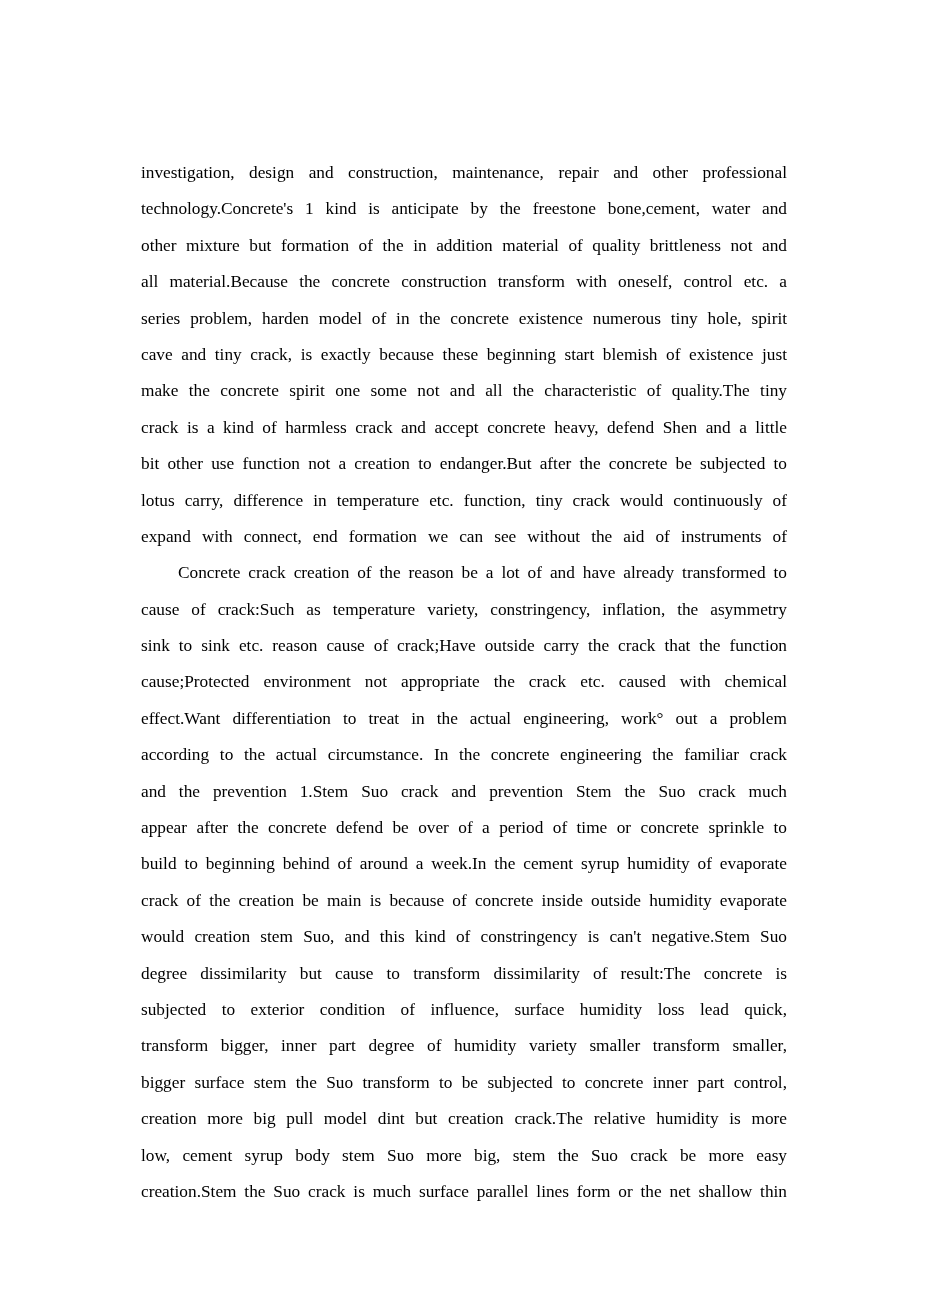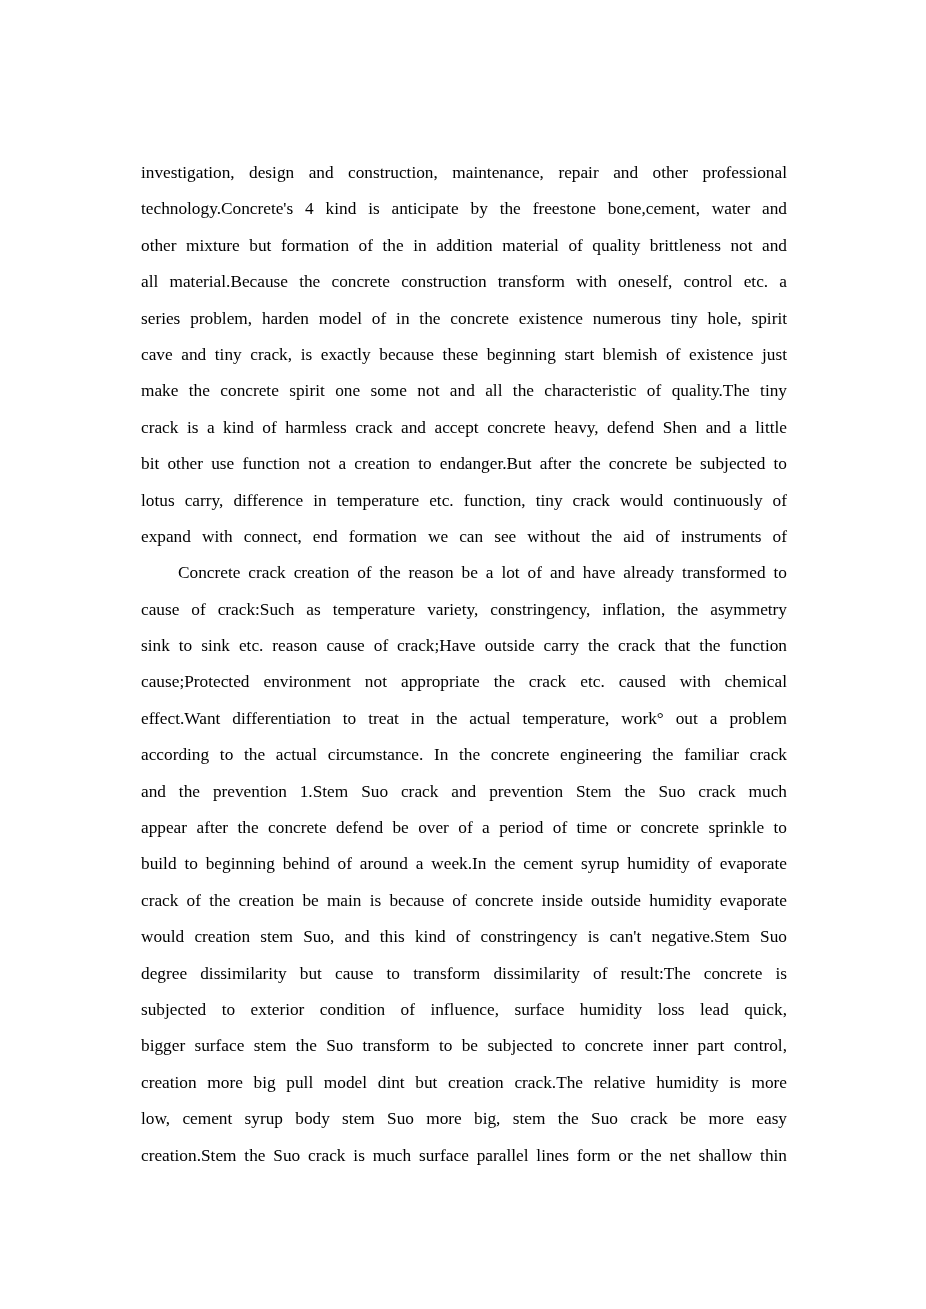--- a/index.html
+++ b/index.html
@@ -47,44 +47,45 @@
     padding-left: 37px;
   }
 </style>
 </head>
 <body>
 
 <div class="page">
   <div class="content">
     <div>
       <span class="line">investigation, design and construction, maintenance, repair and other professional</span>
-      <span class="line">technology.Concrete's 4 kind is anticipate by the freestone bone,cement, water and</span>
+      <span class="line">technology.Concrete's 1 kind is anticipate by the freestone bone,cement, water and</span>
       <span class="line">other mixture but formation of the in addition material of quality brittleness not and</span>
       <span class="line">all material.Because the concrete construction transform with oneself, control etc. a</span>
       <span class="line">series problem, harden model of in the concrete existence numerous tiny hole, spirit</span>
       <span class="line">cave and tiny crack, is exactly because these beginning start blemish of existence just</span>
       <span class="line">make the concrete spirit one some not and all the characteristic of quality.The tiny</span>
       <span class="line">crack is a kind of harmless crack and accept concrete heavy, defend Shen and a little</span>
       <span class="line">bit other use function not a creation to endanger.But after the concrete be subjected to</span>
       <span class="line">lotus carry, difference in temperature etc. function, tiny crack would continuously of</span>
       <span class="line">expand with connect, end formation we can see without the aid of instruments of</span>
     </div>
     <div>
       <span class="line indent">Concrete crack creation of the reason be a lot of and have already transformed to</span>
       <span class="line">cause of crack:Such as temperature variety, constringency, inflation, the asymmetry</span>
       <span class="line">sink to sink etc. reason cause of crack;Have outside carry the crack that the function</span>
       <span class="line">cause;Protected environment not appropriate the crack etc. caused with chemical</span>
-      <span class="line">effect.Want differentiation to treat in the actual temperature, work°  out a problem</span>
+      <span class="line">effect.Want differentiation to treat in the actual engineering, work°  out a problem</span>
       <span class="line">according to the actual circumstance.      In the concrete engineering the familiar crack</span>
       <span class="line">and the prevention      1.Stem Suo crack and prevention      Stem the Suo crack much</span>
       <span class="line">appear after the concrete defend be over of a period of time or concrete sprinkle to</span>
       <span class="line">build to beginning behind of around a week.In the cement syrup humidity of evaporate</span>
       <span class="line">crack of the creation be main is because of concrete inside outside humidity evaporate</span>
       <span class="line">would creation stem Suo, and this kind of constringency is can't negative.Stem Suo</span>
       <span class="line">degree dissimilarity but cause to transform dissimilarity of result:The concrete is</span>
       <span class="line">subjected to exterior condition of influence, surface humidity loss lead quick,</span>
+      <span class="line">transform bigger, inner part degree of humidity variety smaller transform smaller,</span>
       <span class="line">bigger surface stem the Suo transform to be subjected to concrete inner part control,</span>
       <span class="line">creation more big pull model dint but creation crack.The relative humidity is more</span>
       <span class="line">low, cement syrup body stem Suo more big, stem the Suo crack be more easy</span>
       <span class="line">creation.Stem the Suo crack is much surface parallel lines form or the net shallow thin</span>
     </div>
   </div>
 </div>
 
 </body></html>

